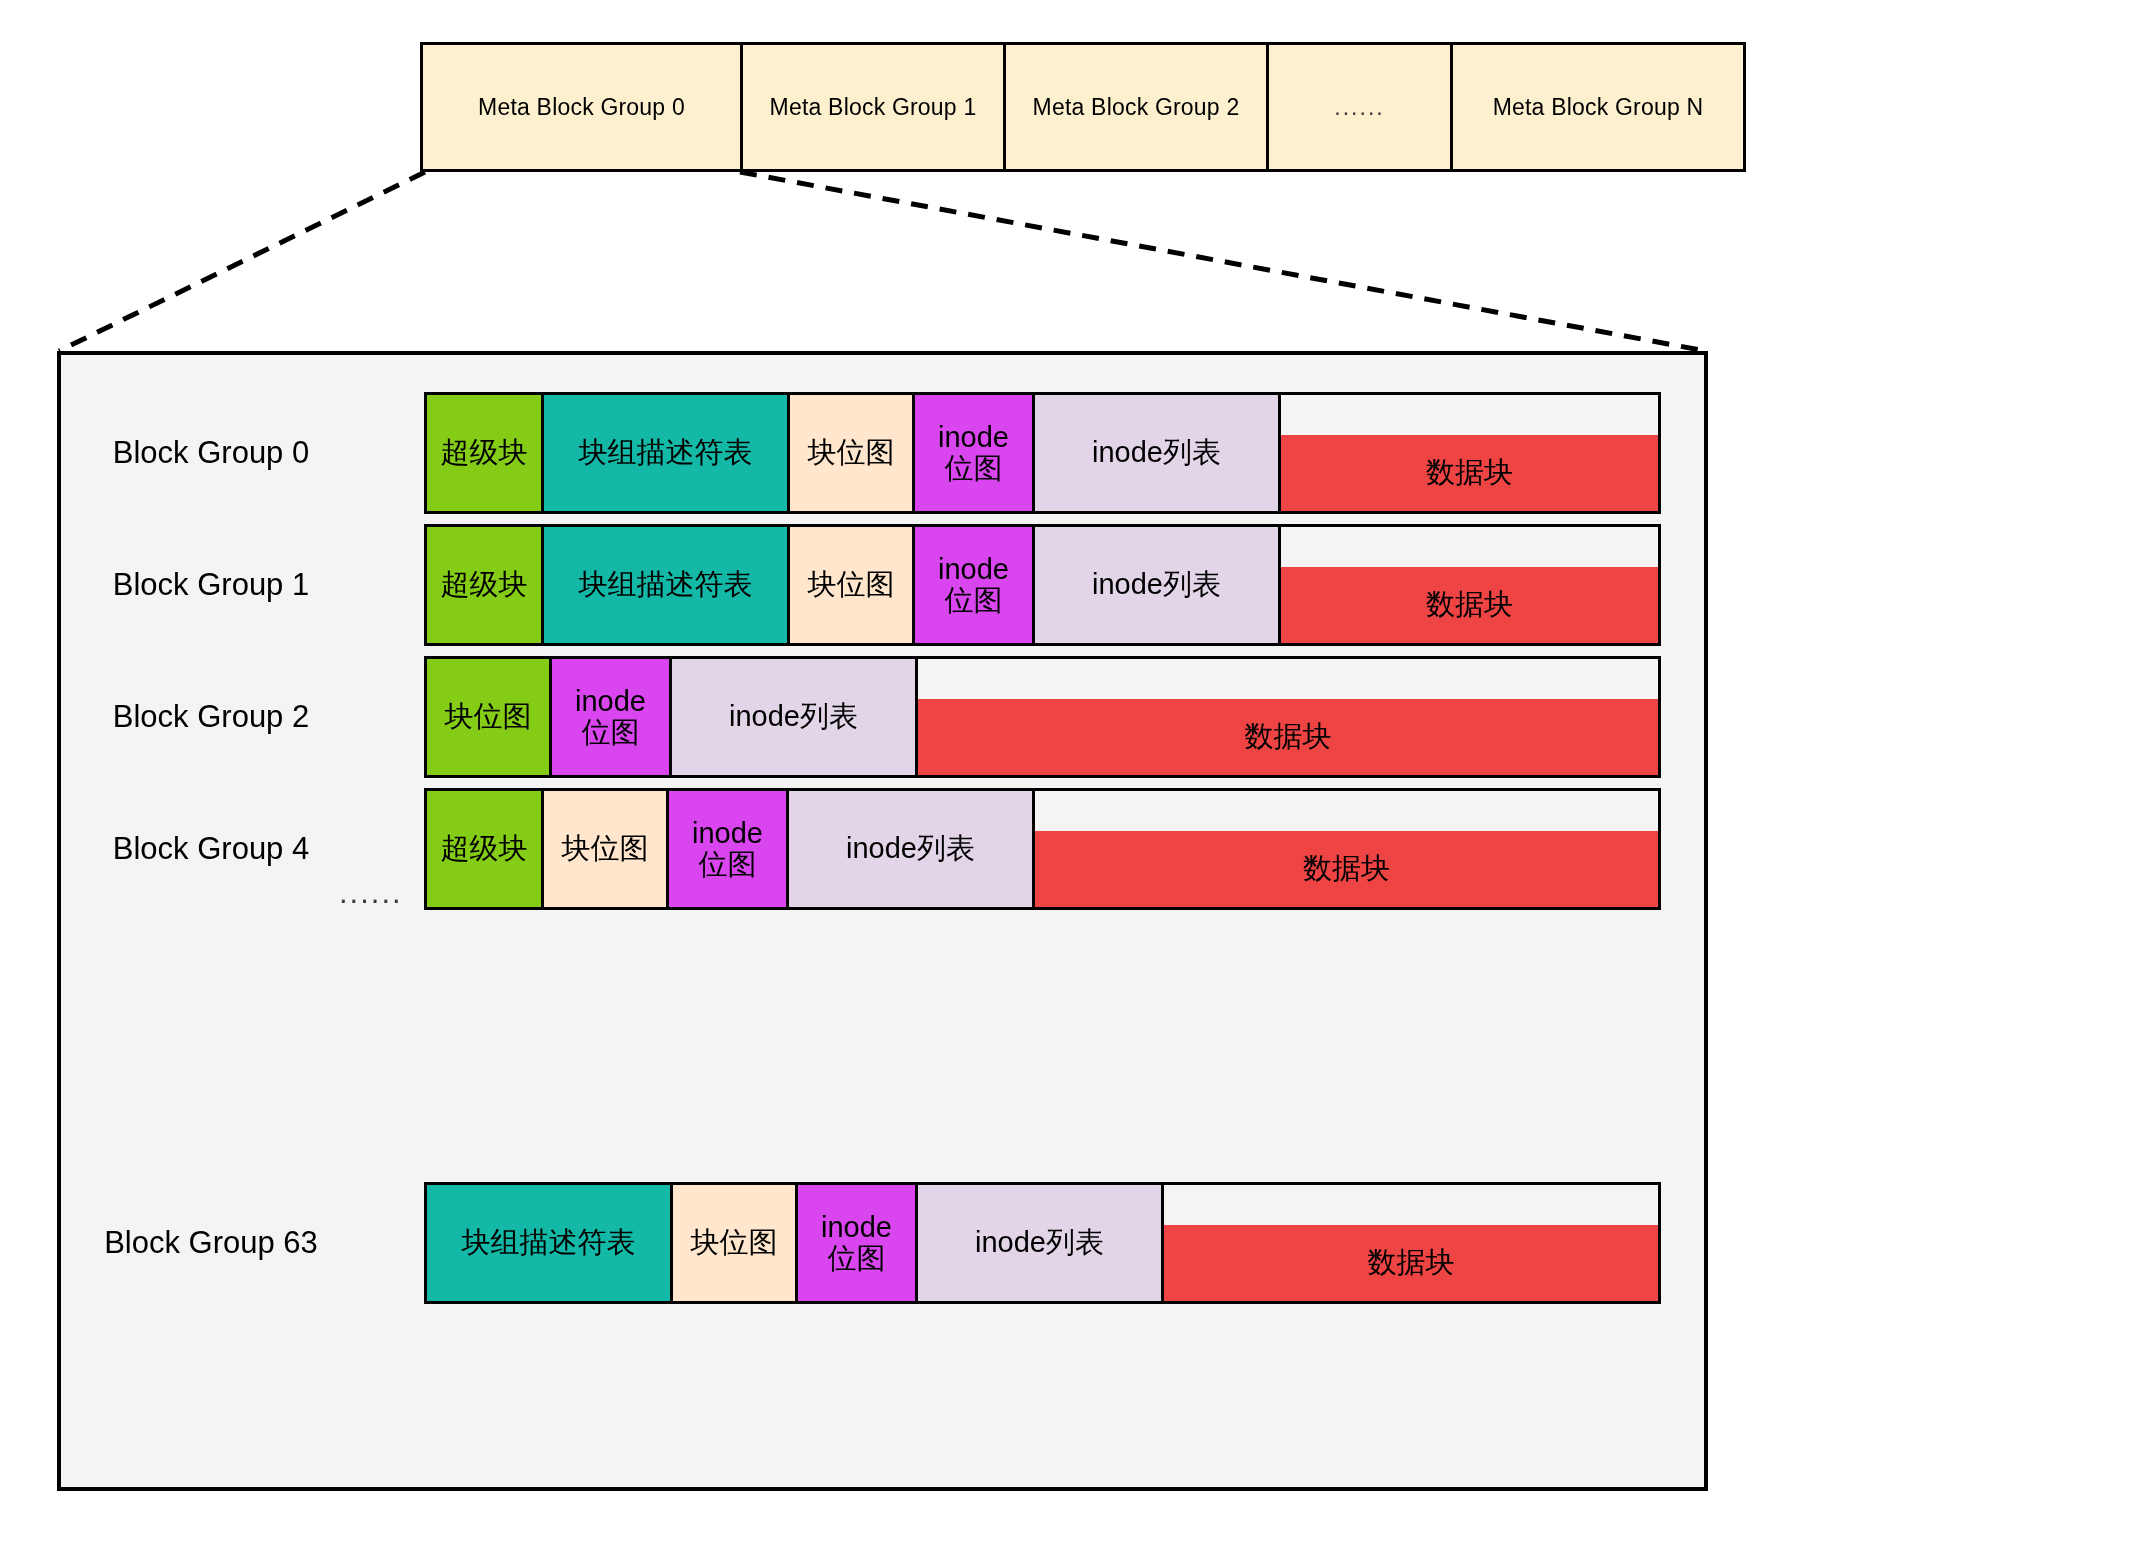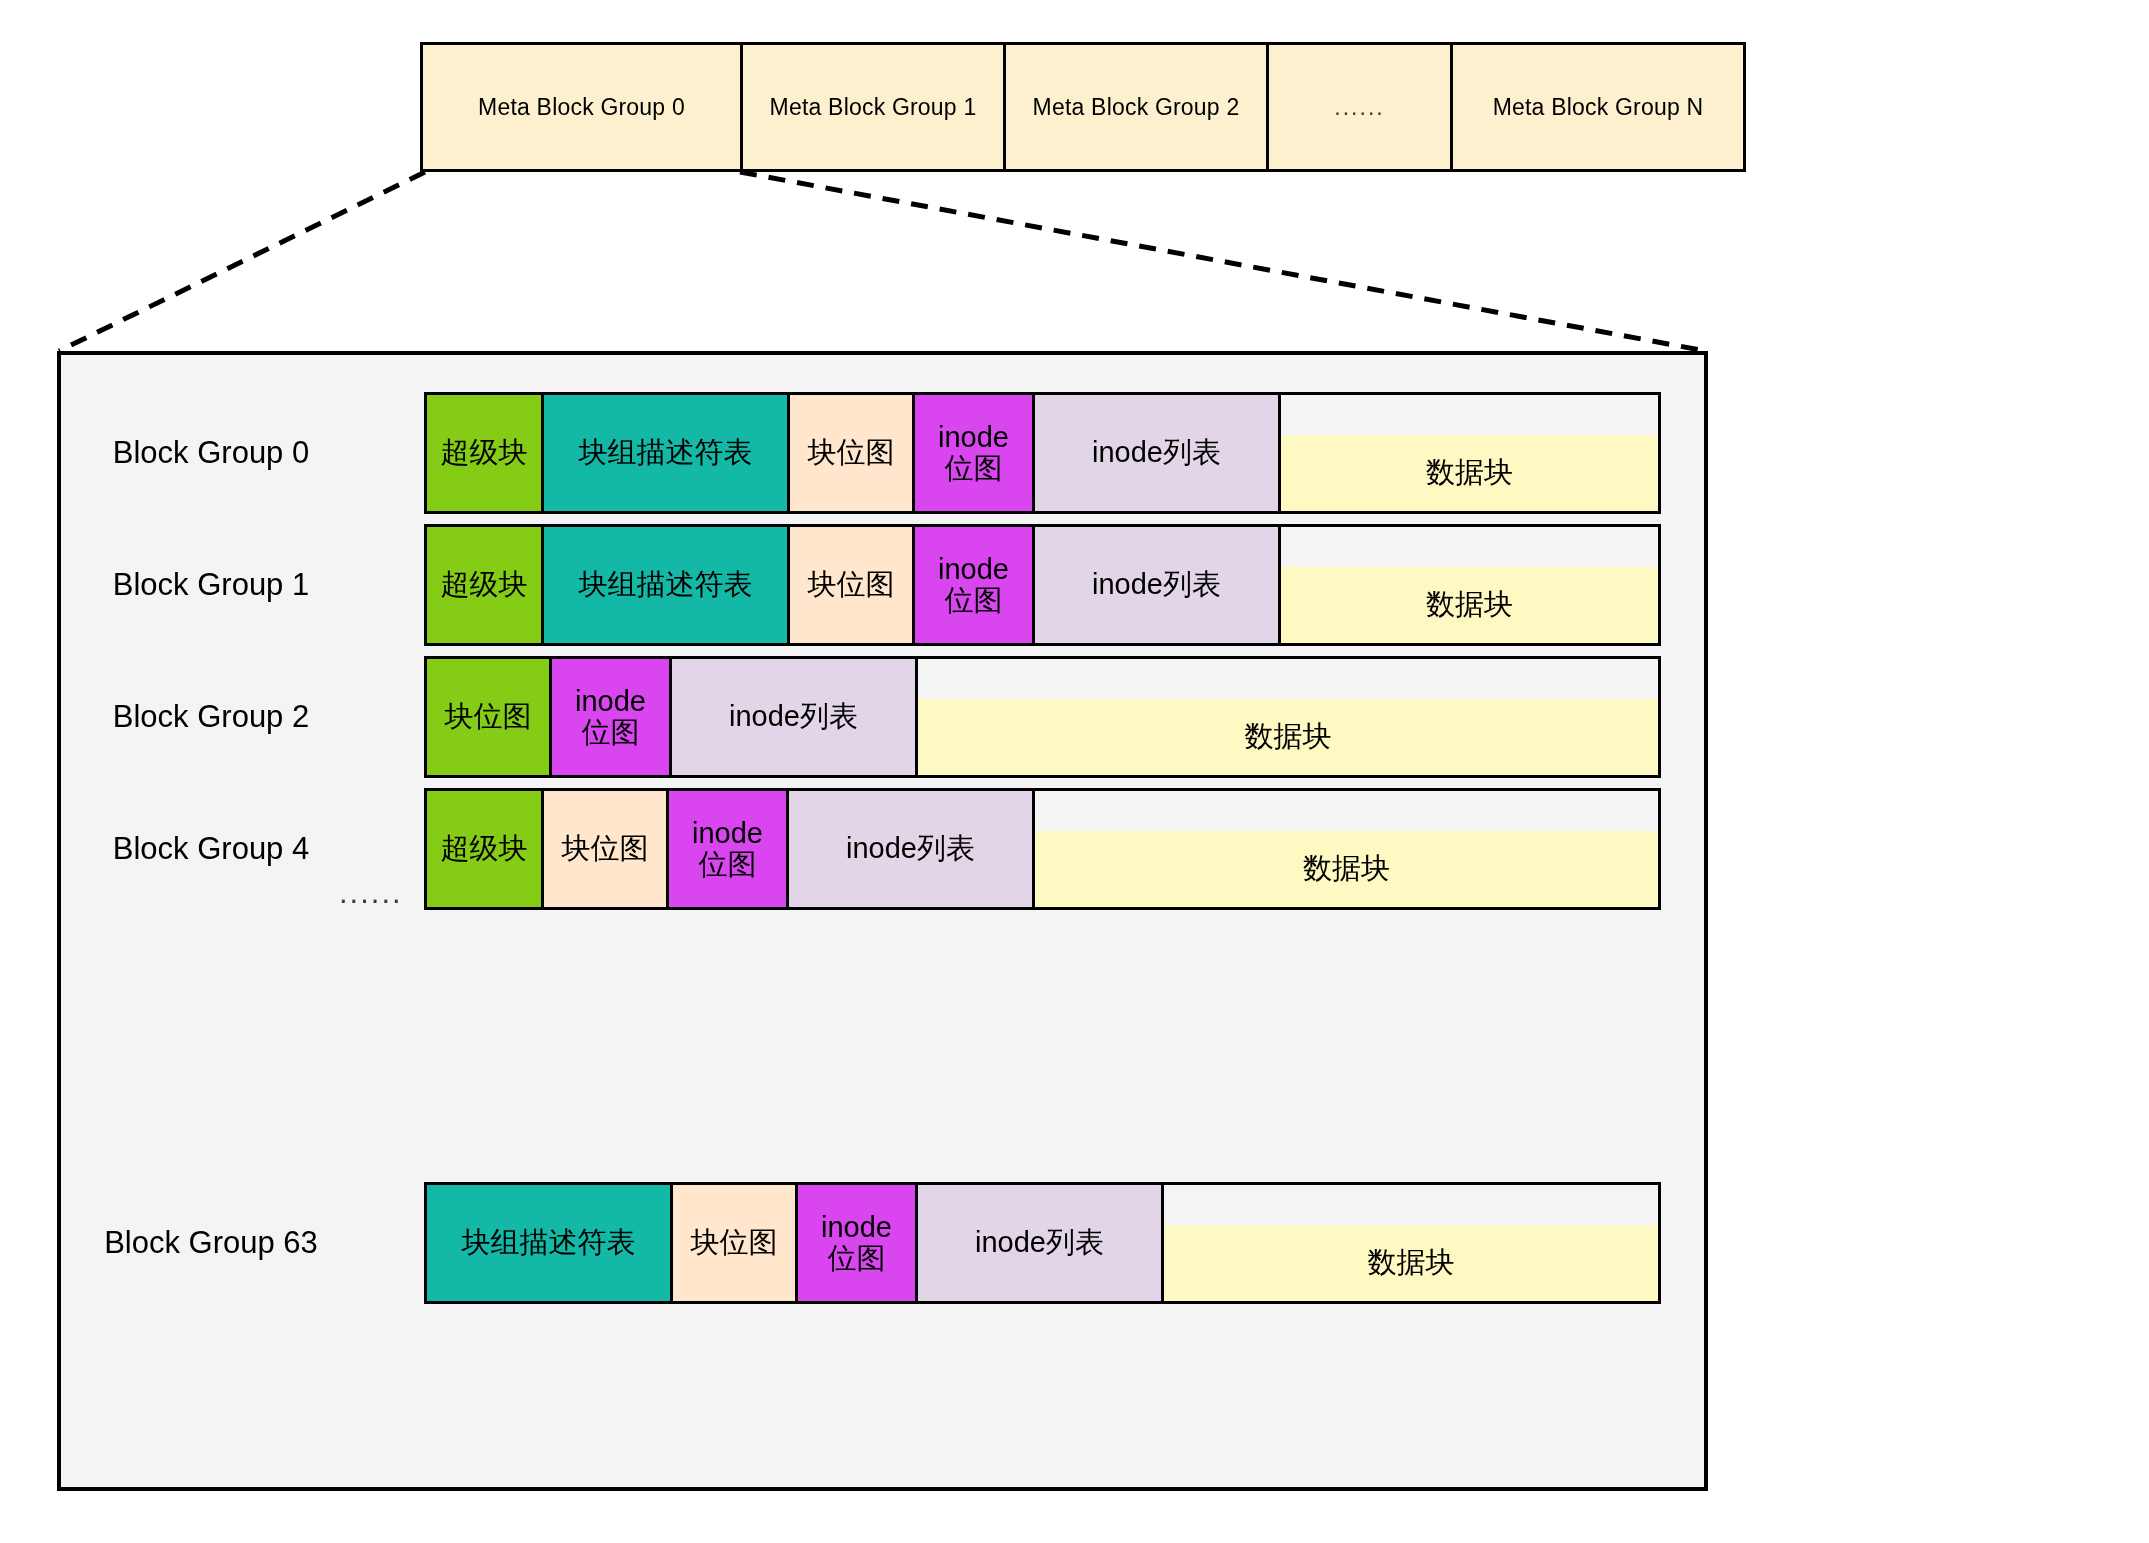--- a/index.html
+++ b/index.html
@@ -83,21 +83,21 @@
     white-space:pre-line;
     overflow:hidden;
   }
   .seg:last-child{border-right:none;}
 
   .c-green {background:#84cc16;}
   .c-white {background:#14b8a6;}
   .c-orange{background:#ffe6cc;}
   .c-pink  {background:#d946ef;}
   .c-purple{background:#e1d5e7;}
-  .c-blue  {background:#fef9c3;margin-top:40px;}
+  .c-blue  {background:#ef4444;margin-top:40px;}
 
   .row-ellipsis{
     position:absolute;
     font-size:31px;
     color:#3a3a3a;
     letter-spacing:2px;
     white-space:nowrap;
   }
 </style>
 </head>

